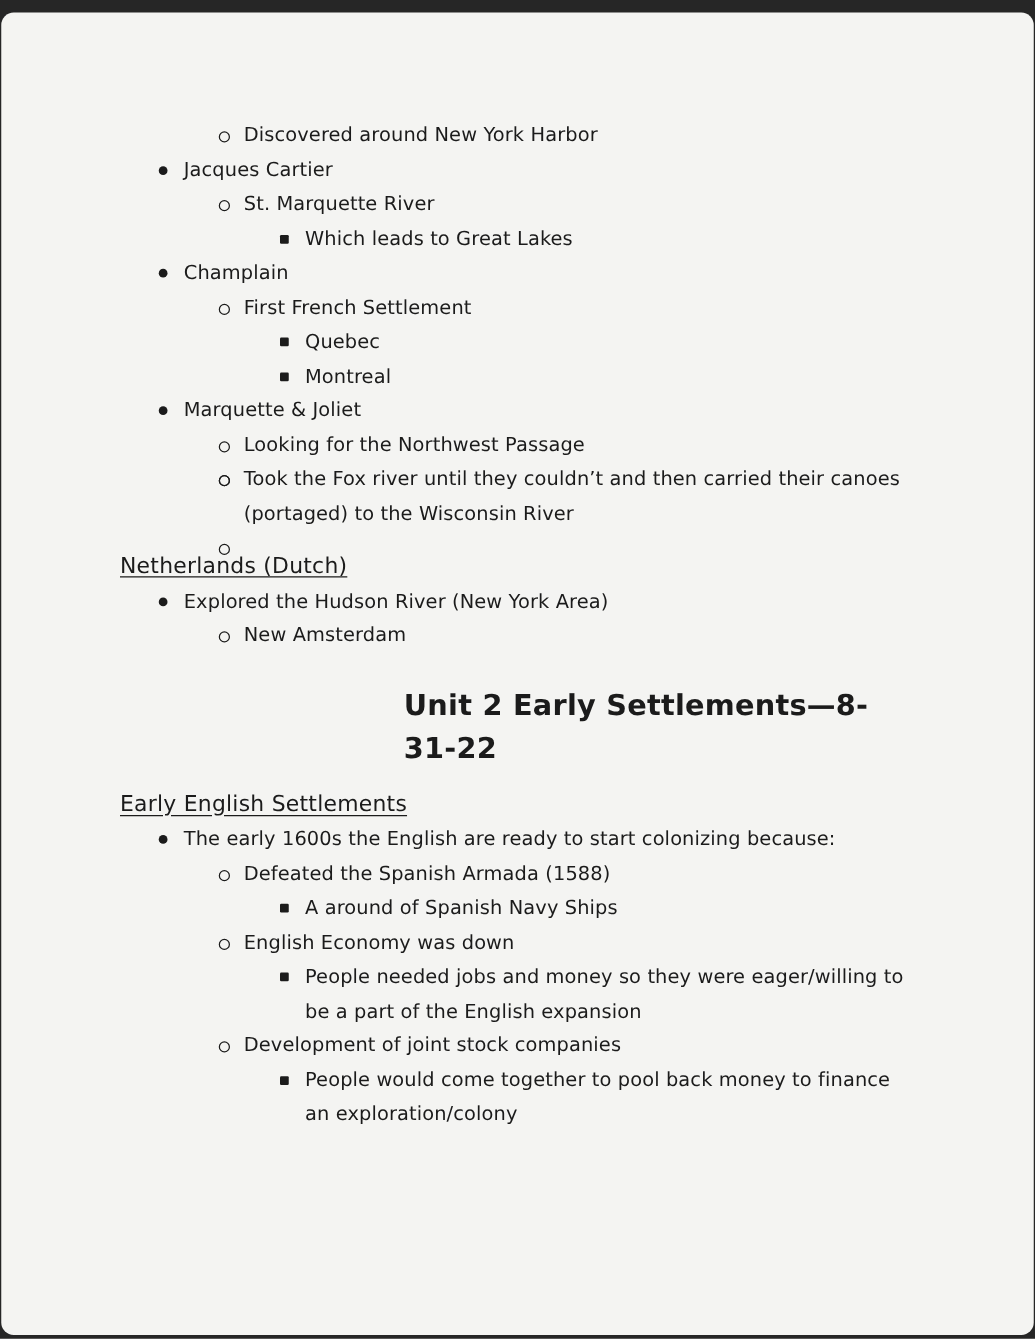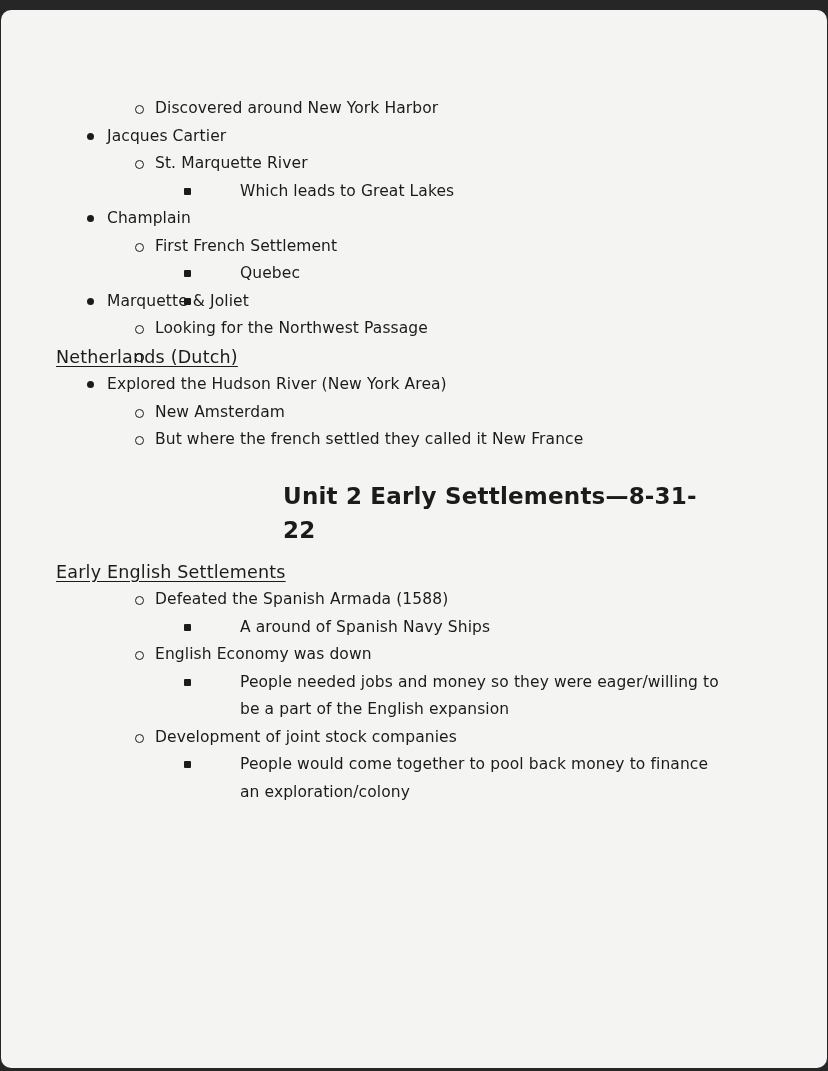--- a/index.html
+++ b/index.html
@@ -8,49 +8,49 @@
     background: #262626;
     font-family: "DejaVu Sans", sans-serif;
     position: relative;
     overflow: hidden;
   }
   .page {
     position: absolute;
     left: 1px; right: 1px; top: 10px; bottom: 3px;
     background: #f4f4f2;
     border-radius: 10px;
-    padding: 85px 104px 40px 55px;
+    padding: 85px 104px 40px 95px;
     color: #1b1b1b;
     overflow: hidden;
   }
   .li {
     display: flex;
     line-height: 27.5px;
     font-size: 15.5px;
     letter-spacing: 0.1px;
   }
   .level1 { padding-left: 31px; justify-content: space-between; }
   .level2 { padding-left: 79px; }
-  .level3 { padding-left: 128px; gap: 36px; }
+  .level3 { padding-left: 128px; }
   .marker { flex: 0 0 20px; position: relative; }
   .marker::before {
     content: "";
     position: absolute;
     left: 0; top: 10px;
     width: 7px; height: 7px;
   }
   .m1::before { background: #1b1b1b; border-radius: 50%; }
   .m2::before { border: 1.5px solid #1b1b1b; border-radius: 50%; background: transparent; }
   .m3::before { background: #1b1b1b; border-radius: 1px; }
   .li-text { flex: 1 1 auto; }
   .heading {
     font-size: 17.5px;
     font-weight: normal;
     line-height: 27.5px;
-    margin-top: 1px;
+    margin-top: 15px;
     text-decoration: underline;
     text-underline-offset: 3px;
     letter-spacing: 0.2px;
   }
   .doc-title {
     font-size: 23px;
     font-weight: bold;
     line-height: 34px;
     margin: 25px 0 12px 227px;
     letter-spacing: 0.2px;
@@ -84,50 +84,55 @@
       <div class="li level2">
         <span class="marker m2"></span>
         <span class="li-text">First French Settlement</span>
       </div>
       <div class="li level3">
         <span class="marker m3"></span>
         <span class="li-text">Quebec</span>
       </div>
       <div class="li level3">
         <span class="marker m3"></span>
+        <span class="li-text">Montreal</span>
       </div>
       <div class="li level1">
         <span class="marker m1"></span>
         <span class="li-text">Marquette &amp; Joliet</span>
       </div>
       <div class="li level2">
         <span class="marker m2"></span>
         <span class="li-text">Looking for the Northwest Passage</span>
       </div>
       <div class="li level2">
         <span class="marker m2"></span>
       </div>
       <div class="li level2">
         <span class="marker m2"></span>
+        <span class="li-text">Took the Fox river until they couldn’t and then carried their canoes (portaged) to the Wisconsin River</span>
+      </div>
+      <div class="li level2">
+        <span class="marker m2"></span>
       </div>
       <h2 class="heading">Netherlands (Dutch)</h2>
       <div class="li level1">
         <span class="marker m1"></span>
         <span class="li-text">Explored the Hudson River (New York Area)</span>
       </div>
       <div class="li level2">
         <span class="marker m2"></span>
         <span class="li-text">New Amsterdam</span>
       </div>
-      <div class="li level2">
-        <span class="marker m2"></span>
-        <span class="li-text">But where the french settled they called it New France</span>
-      </div>
       <h1 class="doc-title">Unit 2 Early Settlements—8-31-22</h1>
       <h2 class="heading">Early English Settlements</h2>
+      <div class="li level1">
+        <span class="marker m1"></span>
+        <span class="li-text">The early 1600s the English are ready to start colonizing because:</span>
+      </div>
       <div class="li level2">
         <span class="marker m2"></span>
         <span class="li-text">Defeated the Spanish Armada (1588)</span>
       </div>
       <div class="li level3">
         <span class="marker m3"></span>
         <span class="li-text">A around of Spanish Navy Ships</span>
       </div>
       <div class="li level2">
         <span class="marker m2"></span>

